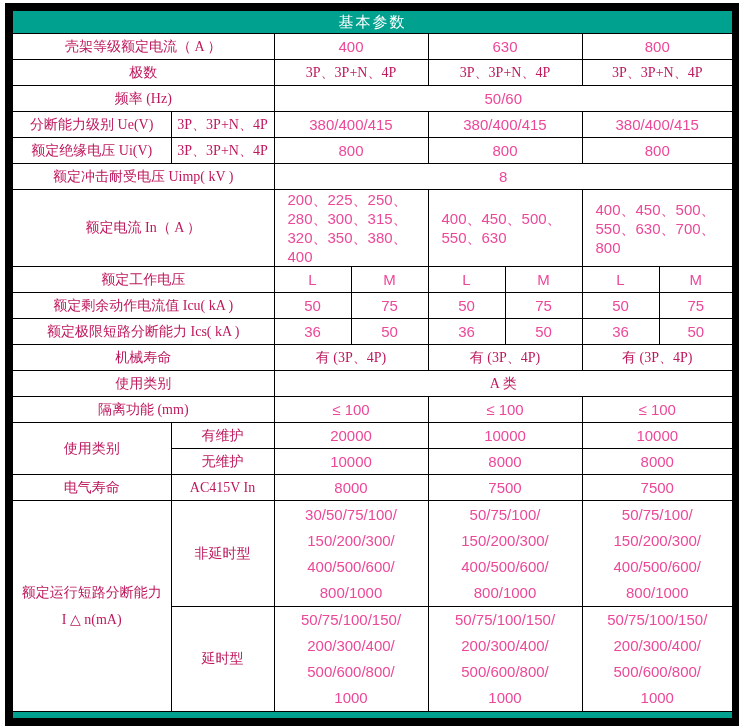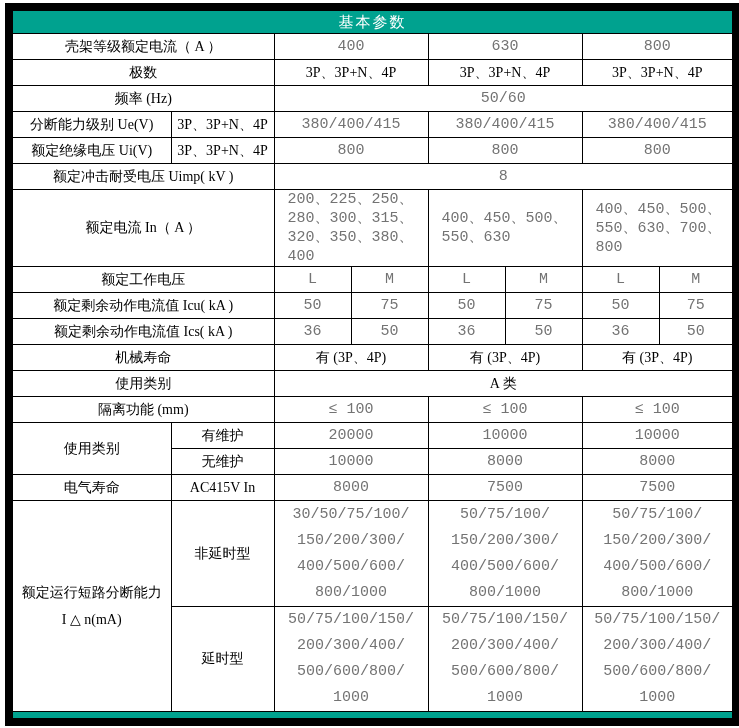--- a/index.html
+++ b/index.html
@@ -26,22 +26,22 @@
     color:#ffffff;
     font-size:15px;
     letter-spacing:2px;
     height:22px;
   }
   tr.h-std{height:26px;}
   tr.h-in{height:77px;}
   tr.h-nd{height:106px;}
   tr.h-d{height:102px;}
   tr.h-bar td{background:#00a28f;height:6px;padding:0;}
-  .num{color:#737373;font-size:15px;font-family:Liberation Mono, monospace;}
-  .cn{color:#000000;}
+  .num{color:#ec4899;font-size:15px;font-family:Liberation Sans, sans-serif;}
+  .cn{color:#be185d;}
   .left{text-align:left;padding-left:13px;}
   .pre{white-space:pre-line;}
   .lh19{line-height:19px;}
   .lh26{line-height:26px;}
   .lh27{line-height:27px;}
 </style>
 </head>
 <body>
 
 <div class="wrap">
@@ -129,21 +129,21 @@
     <td colspan="2" class="cn">额定剩余动作电流值 Icu( kA )</td>
     <td class="num">50</td>
     <td class="num">75</td>
     <td class="num">50</td>
     <td class="num">75</td>
     <td class="num">50</td>
     <td class="num">75</td>
   </tr>
 
   <tr class="h-std">
-    <td colspan="2" class="cn">额定剩余动作电流值 Ics( kA )</td>
+    <td colspan="2" class="cn">额定极限短路分断能力 Ics( kA )</td>
     <td class="num">36</td>
     <td class="num">50</td>
     <td class="num">36</td>
     <td class="num">50</td>
     <td class="num">36</td>
     <td class="num">50</td>
   </tr>
 
   <tr class="h-std">
     <td colspan="2" class="cn">机械寿命</td>

